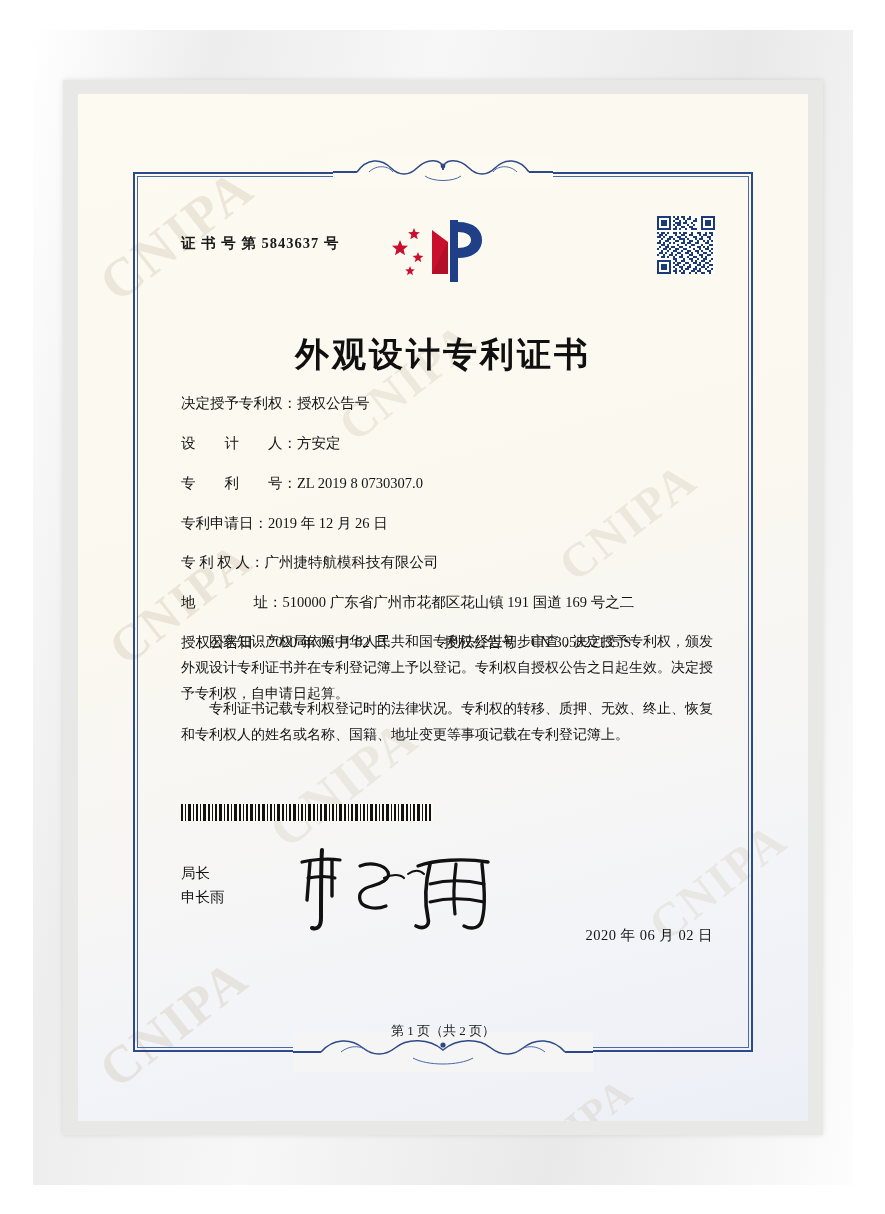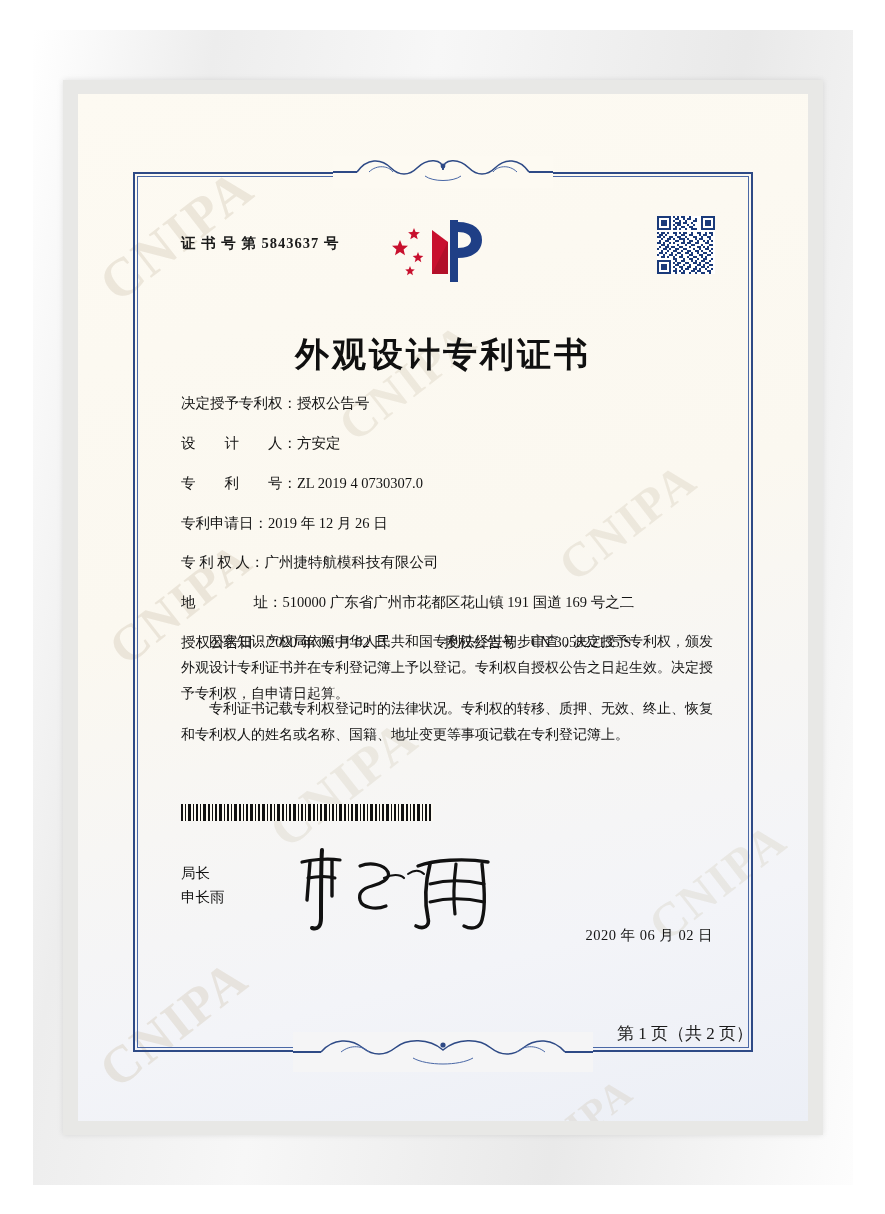--- a/index.html
+++ b/index.html
@@ -184,22 +184,22 @@
   .issue-date {
     position: absolute;
     right: 40px; top: 754px;
     font-size: 14.5px;
     color: #141414;
     letter-spacing: 0.5px;
   }
   .pagenum {
     position: absolute;
     left: 0; right: 0; top: 850px;
-    text-align: right;
-    font-size: 17px;
+    text-align: center;
+    font-size: 13px;
     color: #1b1b1b;
   }
 </style>
 </head>
 <body>
 
 <div class="page">
 
   <div class="mat-outer"></div>
   <div class="mat-grad"></div>
@@ -477,21 +477,21 @@
         <div class="field-row">
           <span class="field-label">决定授予专利权：</span>
           <span class="field-value">授权公告号</span>
         </div>
         <div class="field-row">
           <span class="field-label">设　　计　　人：</span>
           <span class="field-value">方安定</span>
         </div>
         <div class="field-row">
           <span class="field-label">专　　利　　号：</span>
-          <span class="field-value">ZL 2019 4 0730307.0</span>
+          <span class="field-value">ZL 2019 8 0730307.0</span>
         </div>
         <div class="field-row">
           <span class="field-label">专利申请日：</span>
           <span class="field-value">2019 年 12 月 26 日</span>
         </div>
         <div class="field-row">
           <span class="field-label">专 利 权 人：</span>
           <span class="field-value">广州捷特航模科技有限公司</span>
         </div>
         <div class="field-row">

